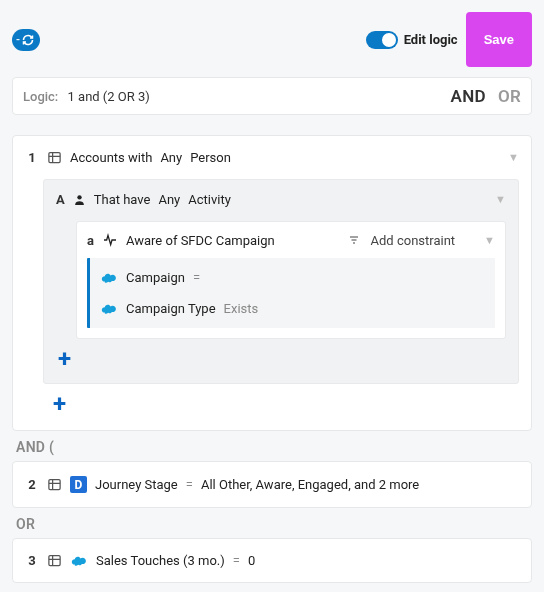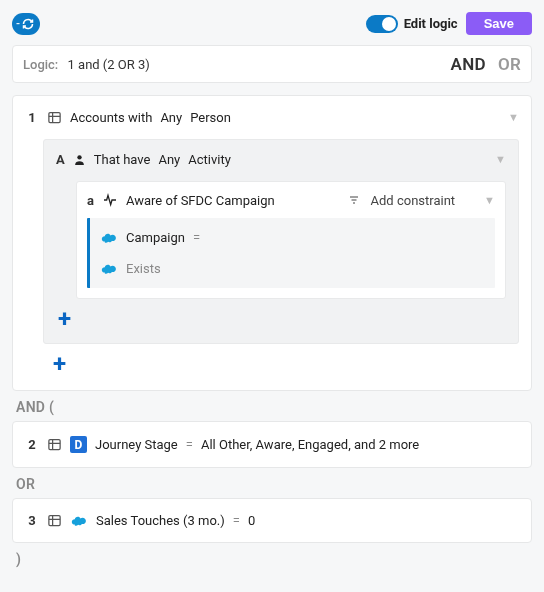--- a/index.html
+++ b/index.html
@@ -51,39 +51,39 @@
   }
   .switch::after {
     content: "";
     position: absolute;
     top: 2px; right: 2px;
     width: 14px; height: 14px;
     background: #fff;
     border-radius: 50%;
   }
   .save-btn {
-    background: #8b5cf6;
+    background: #d946ef;
     color: #fff;
     border: none;
     border-radius: 4px;
     font-weight: 600;
-    padding: 4px 18px;
+    padding: 20px 18px;
     font-size: 13px;
     cursor: pointer;
   }
 
   .logic-bar {
     display: flex;
     align-items: center;
     justify-content: space-between;
     background: #fff;
     border: 1px solid #e6e7e8;
     border-radius: 4px;
     padding: 8px 10px;
-    margin-bottom: 12px;
+    margin-bottom: 20px;
   }
   .logic-bar .label { color: #888; font-weight: 500; margin-right: 6px; }
   .logic-bar .expr { color: #333; }
   .logic-ops { display: flex; gap: 12px; font-size: 17px; font-weight: 600; color: #999; letter-spacing: .3px; }
   .logic-ops .active { color: #333; }
 
   .card {
     background: #fff;
     border: 1px solid #e6e7e8;
     border-radius: 4px;
@@ -273,20 +273,21 @@
             </span>
             <span class="text-plain">Campaign</span>
             <span class="text-muted">=</span>
           </div>
           <div class="cond-row">
             <span class="icon cloud-icon">
               <svg viewBox="0 0 30 20">
                   <path d="M8 16c-3 0-5-2-5-4.5S5 7 8 7c.4-2 2.3-4 5-4 2 0 3.7 1.1 4.5 2.7C18.3 5 19.5 4.5 21 4.5c3 0 5.5 2.4 5.5 5.3S24 15 21 15c-.4 0-.8 0-1.2-.1-.8 1.3-2.2 2.1-3.8 2.1-1 0-1.9-.3-2.6-.8-.8 1-2 1.6-3.4 1.6-.7 0-1.4-.2-2-.5z"></path>
                 </svg>
             </span>
+            <span class="text-plain">Campaign Type</span>
             <span class="text-muted">Exists</span>
           </div>
         </div>
       </div>
 
       <div class="plus plus-inner">+</div>
     </div>
     <div class="plus plus-outer">+</div>
   </div>
 

